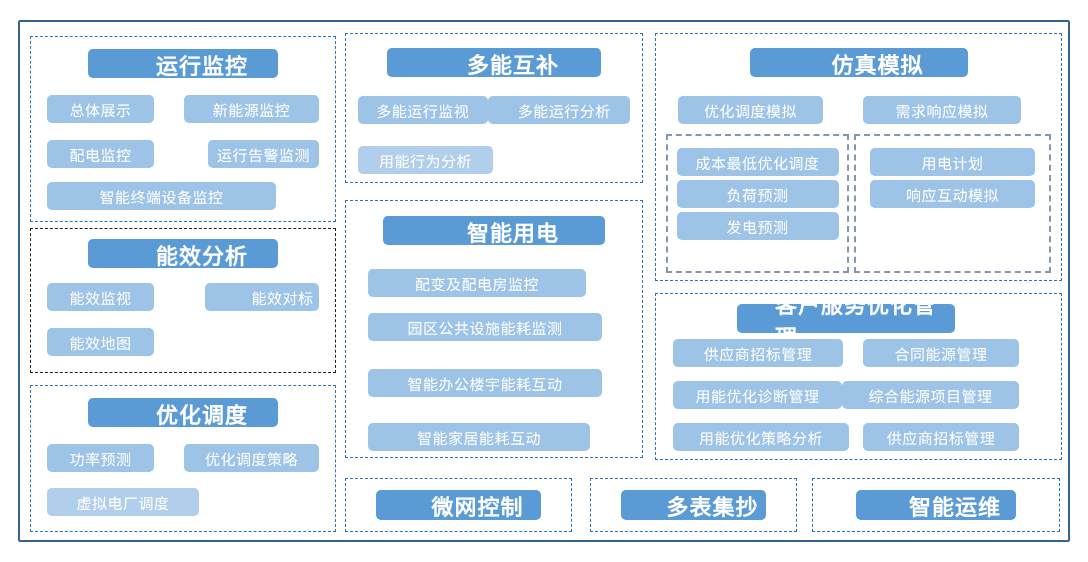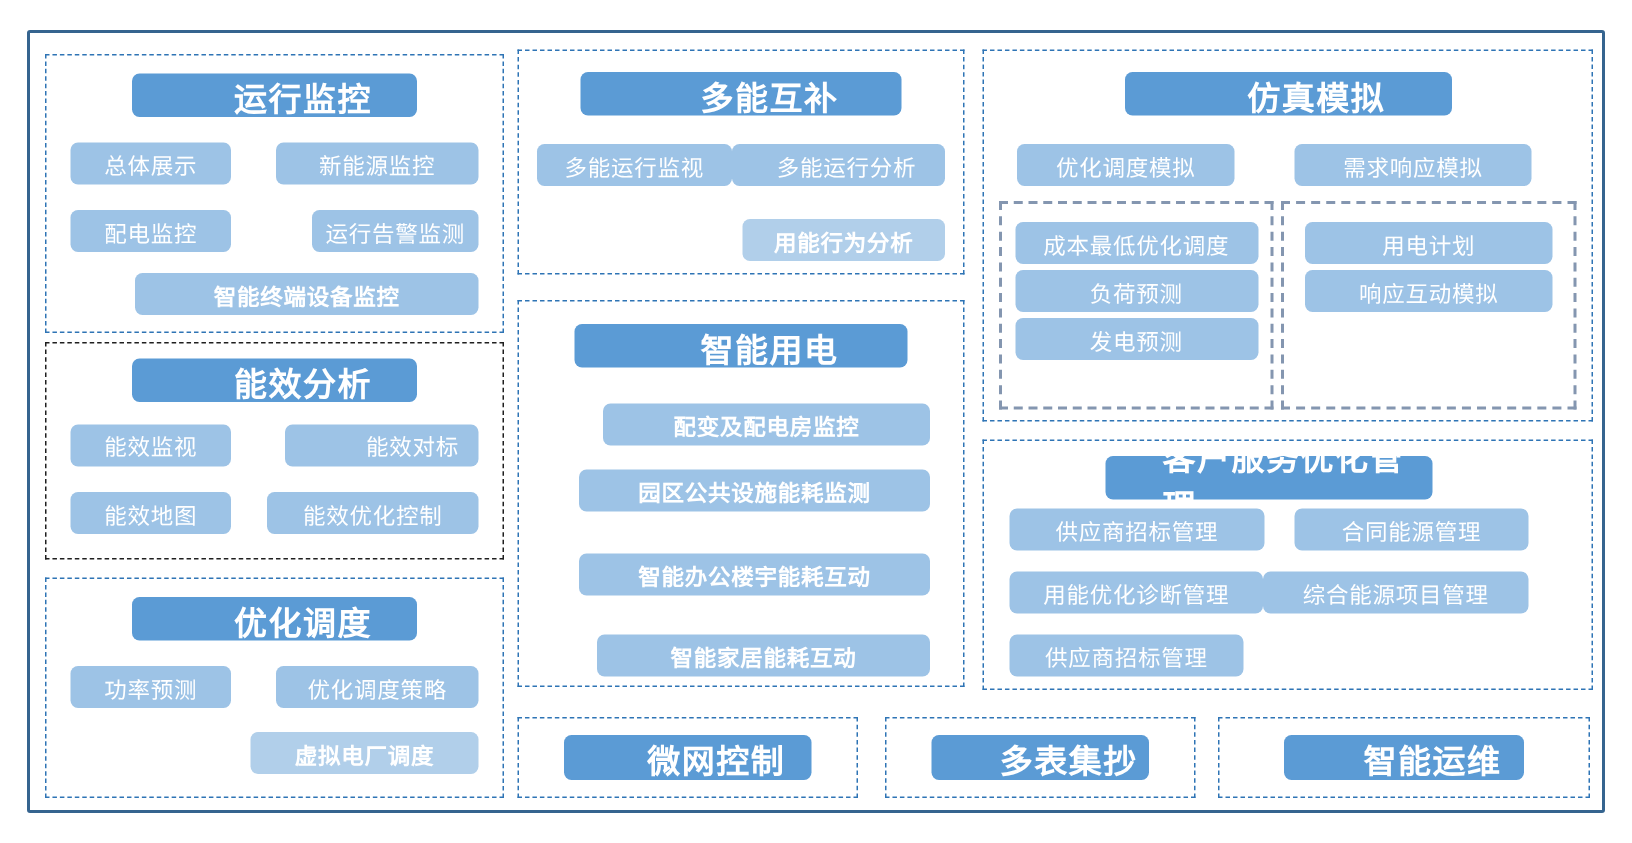--- a/index.html
+++ b/index.html
@@ -43,25 +43,25 @@
     background: var(--item-fill, #9DC3E6);
     color: var(--text, #ffffff);
     font-size: 15px;
     letter-spacing: 0.5px;
     border-radius: 5px;
     display: flex; align-items: center; justify-content: center;
   }
   .light { background: var(--item-fill-light, #B1CFEA); }
 
   .row { display: flex; justify-content: space-between; align-items: center; }
-  .center { justify-content: flex-end; font-weight: bold; }
+  .center { justify-content: flex-start; }
 
   .mt6  { margin-top: 6px; }
   .mt14 { margin-top: 14px; }
-  .mt15 { margin-top: 15px; font-family: Liberation Serif, serif; }
+  .mt15 { margin-top: 15px; }
   .mt16 { margin-top: 16px; }
   .mt17 { margin-top: 17px; }
   .mt19 { margin-top: 19px; }
   .mt22 { margin-top: 22px; }
   .mt24 { margin-top: 24px; }
   .mt26 { margin-top: 26px; }
   .mt28 { margin-top: 28px; }
 
   
   .s-op  { left: 30px;  top: 36px;  width: 306px; height: 186px; padding: 12px 16px; }
@@ -77,21 +77,21 @@
 
   .hdr-190 { width: 190px; }
   .hdr-214 { width: 214px; }
   .hdr-218 { width: 218px; }
   .hdr-222 { width: 222px; }
   .hdr-btm { height: 30px; margin: 0; }
   .hb-165 { width: 165px; }
   .hb-145 { width: 145px; }
   .hb-160 { width: 160px; }
 
-  .w107 { width: 107px; } .w124 { width: 144px; padding-left: 11px; } .w125 { width: 129px; padding-left: 41px; }
+  .w107 { width: 107px; } .w124 { width: 144px; padding-left: 11px; } .w125 { width: 114px; padding-left: 41px; }
   .w131 { width: 131px; } .w135 { width: 135px; } .w137 { width: 111px; }
   .w141 { width: 141px; } .w144 { width: 145px; } .w156 { width: 156px; }
   .w158 { width: 158px; } .w162 { width: 162px; } .w165 { width: 165px; }
   .w170 { width: 170px; } .w176 { width: 176px; } .w178 { width: 178px; }
   .w180 { width: 152px; } .w218 { width: 218px; } .w222 { width: 222px; }
   .w229 { width: 229px; } .w234 { width: 234px; }
 
   
   .sim-row { display: flex; justify-content: space-between; padding: 0 30px 0 12px; margin-top: 19px; }
   .inner-row { display: flex; justify-content: space-between; margin-top: 10px; }
@@ -127,21 +127,20 @@
   </section>
 
   <section class="box dash-black s-ee">
     <div class="hdr hdr-190">能效分析</div>
     <div class="row mt15">
       <div class="itm w107">能效监视</div>
       <div class="itm w125">能效对标</div>
     </div>
     <div class="row mt17">
       <div class="itm w107">能效地图</div>
-      <div class="itm w141">能效优化控制</div>
     </div>
   </section>
 
   <section class="box dash-blue s-od">
     <div class="hdr hdr-190">优化调度</div>
     <div class="row mt17">
       <div class="itm w107">功率预测</div>
       <div class="itm w135">优化调度策略</div>
     </div>
     <div class="row mt16 center">
@@ -199,20 +198,21 @@
     <div class="hdr hdr-218">客户服务优化管理</div>
     <div class="row mt6">
       <div class="itm w170">供应商招标管理</div>
       <div class="itm w156">合同能源管理</div>
     </div>
     <div class="row mt14">
       <div class="itm w170">用能优化诊断管理</div>
       <div class="itm w178">综合能源项目管理</div>
     </div>
     <div class="row mt14">
+      <div class="itm w176">用能优化策略分析</div>
       <div class="itm w156">供应商招标管理</div>
     </div>
   </section>
 
   <section class="box dash-blue s-mg">
     <div class="hdr hdr-btm hb-165">微网控制</div>
   </section>
 
   <section class="box dash-blue s-mm">
     <div class="hdr hdr-btm hb-145">多表集抄</div>

